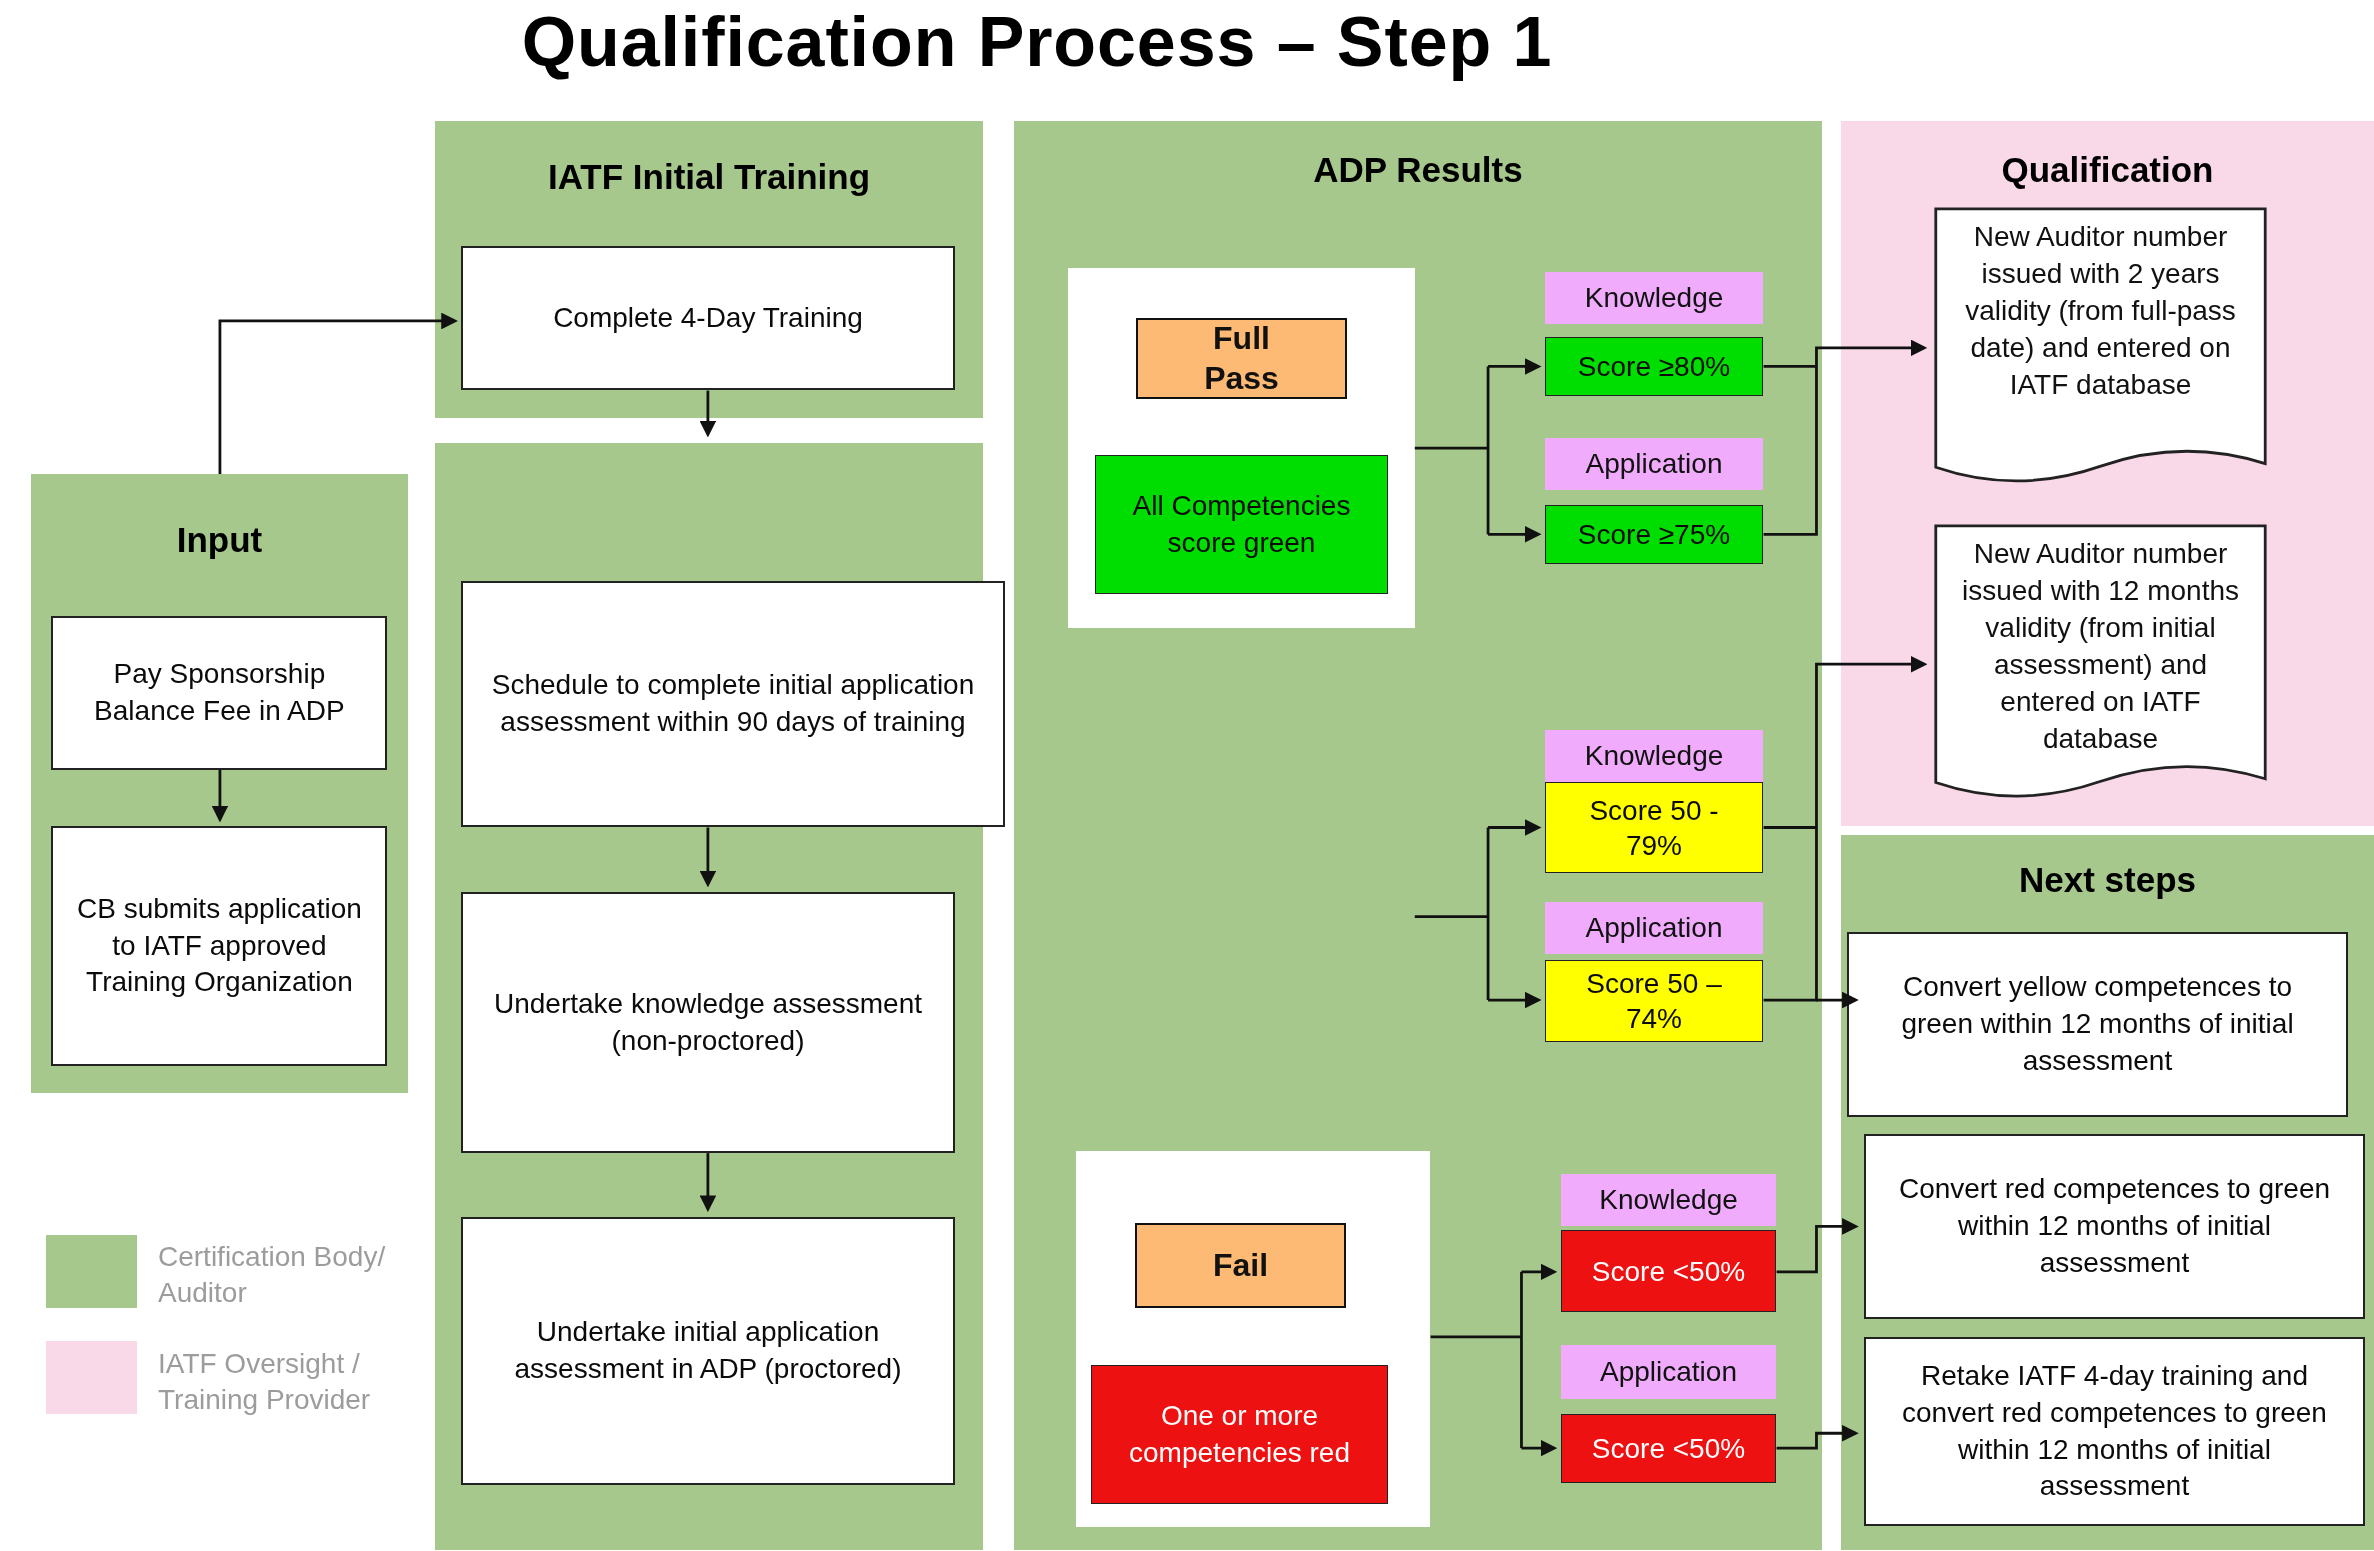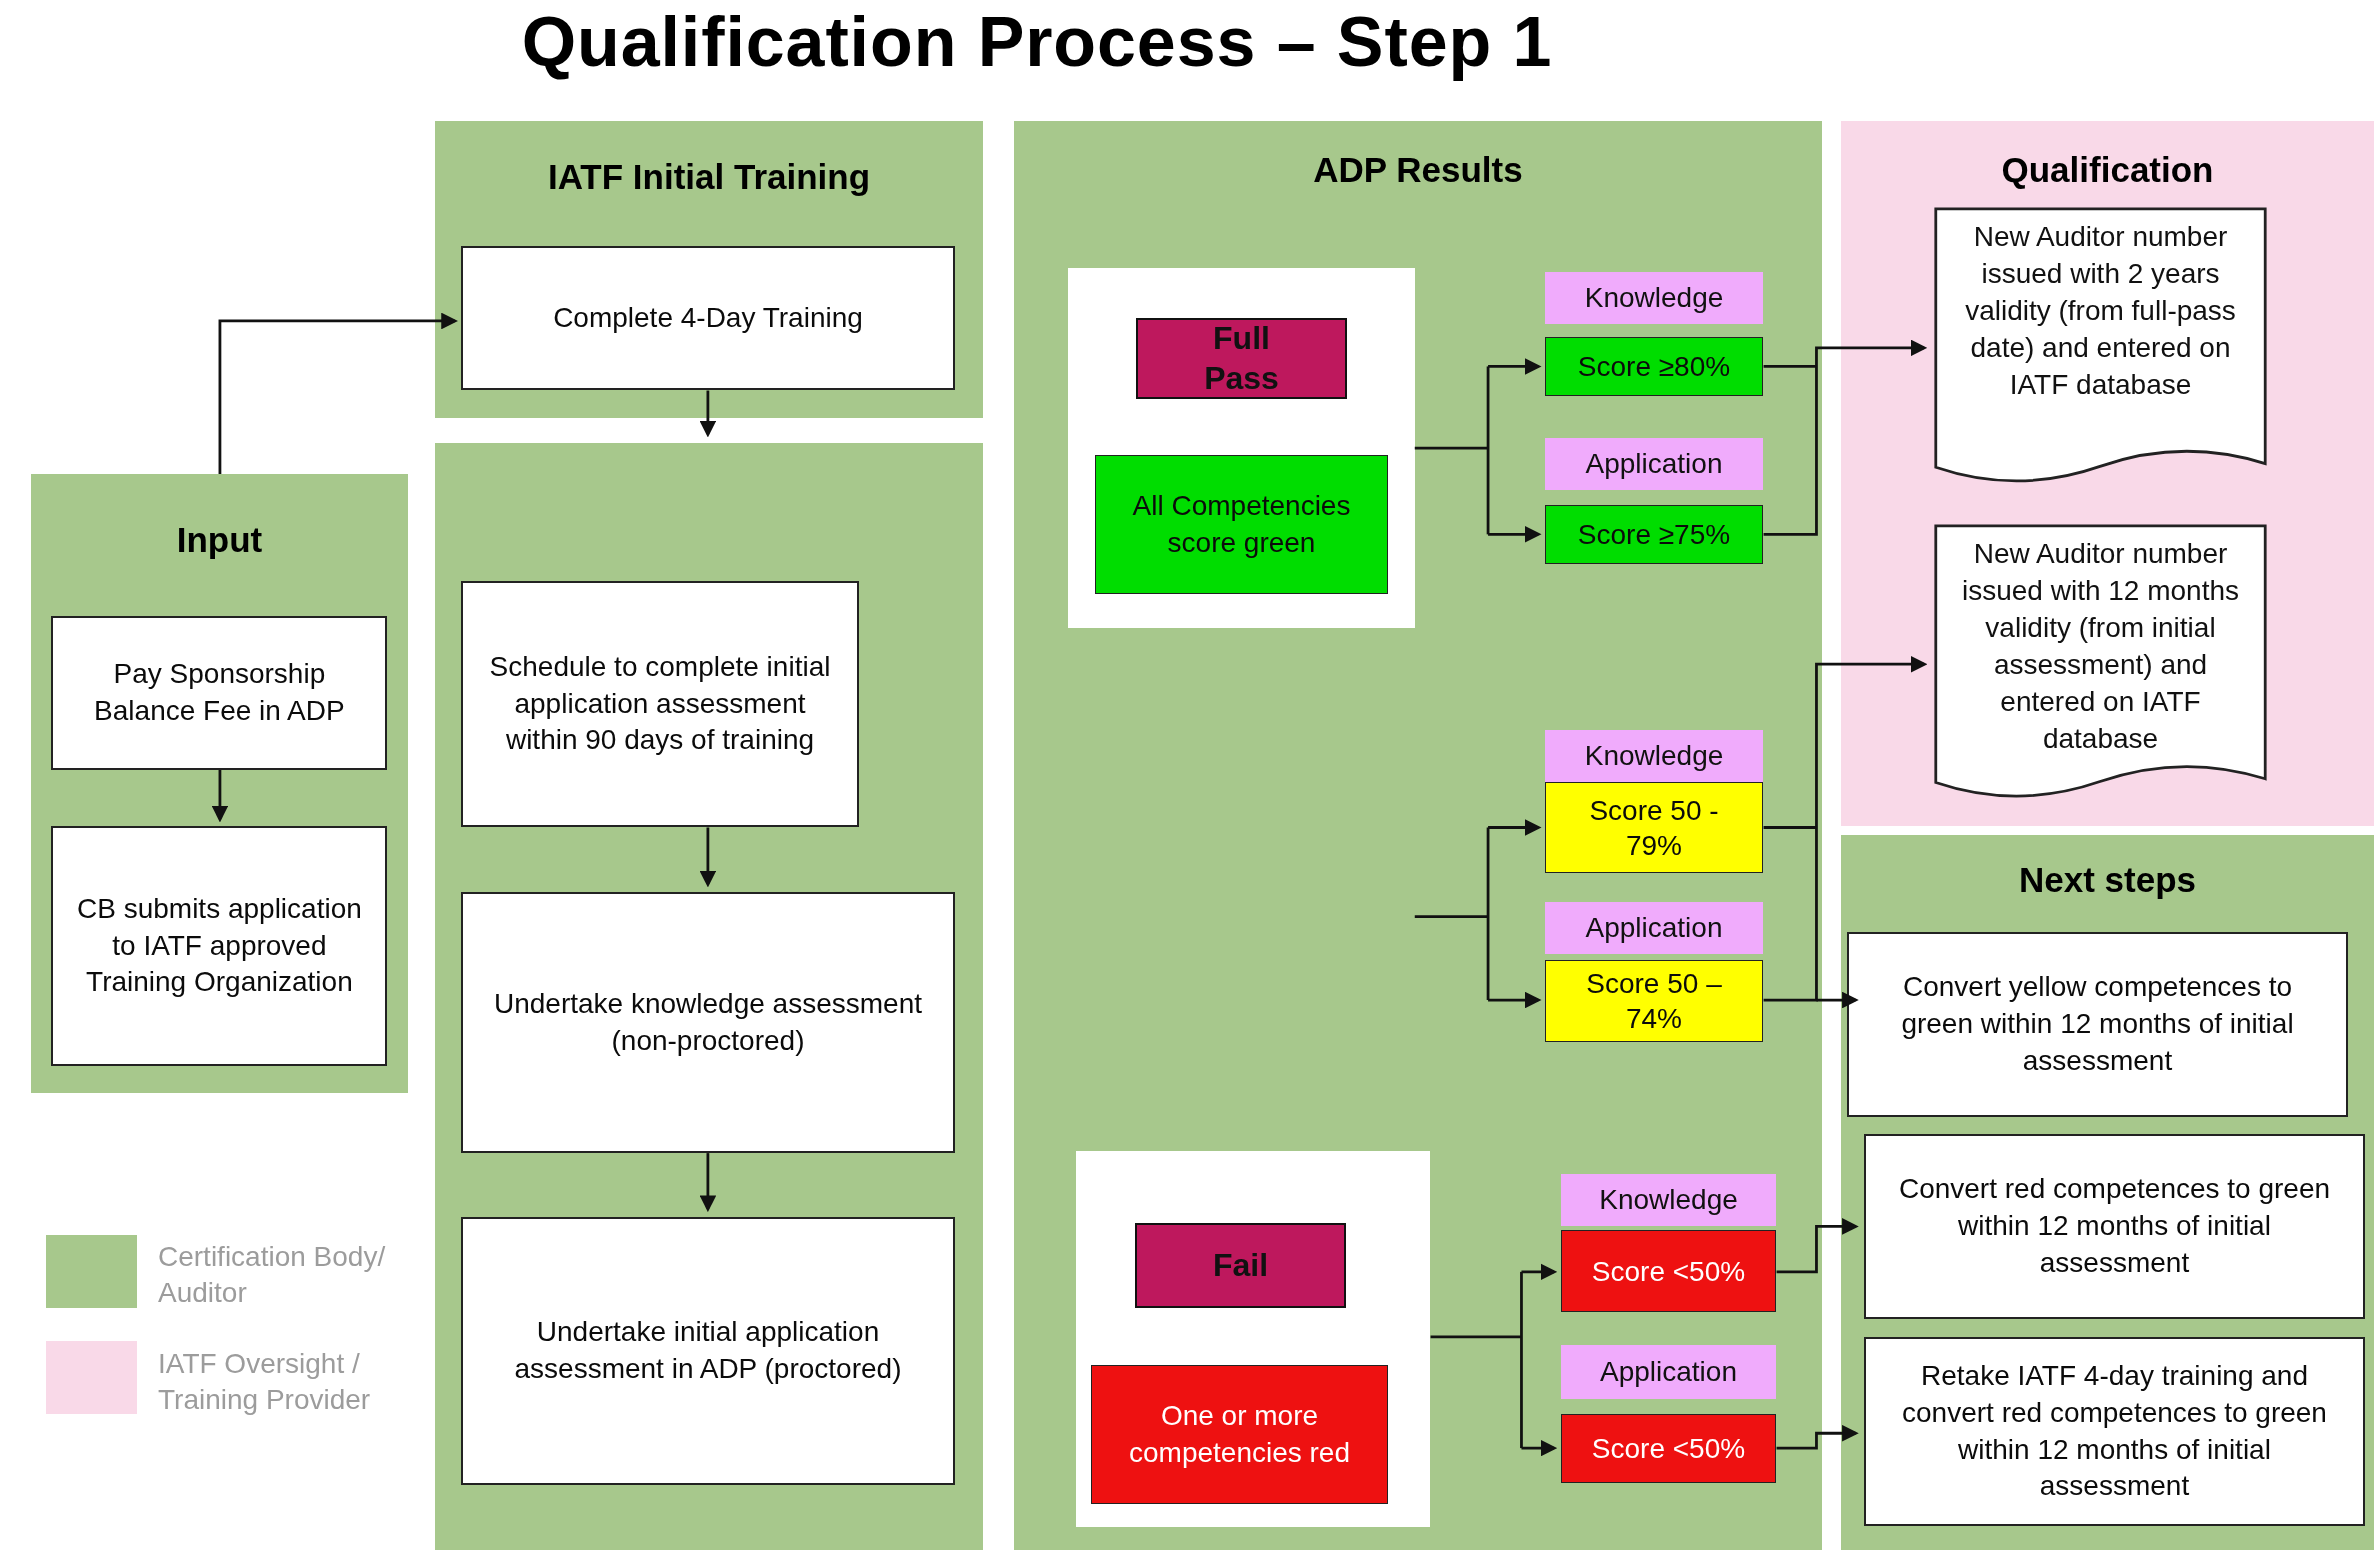--- a/index.html
+++ b/index.html
@@ -14,21 +14,21 @@
   .green { background:var(--green-bg,#a7c88c); }
   .pink  { background:var(--pink-bg,#f9d9e8); }
   .col-header { font-weight:bold; font-size:35px; text-align:center; color:#000;
                 line-height:1.22; padding-left:18.6px; padding-right:18.6px; }
 
   .wbox { position:absolute; background:#fff; border:2.8px solid #222;
           display:flex; align-items:center; justify-content:center; text-align:center;
           font-size:28px; line-height:1.32; padding:7.4px 18.6px; color:#0b0b0b; }
 
   .panel { position:absolute; background:#fff; }
-  .outline-box { position:absolute; background:#be185d; border:2.8px solid #111;
+  .outline-box { position:absolute; background:#fdba74; border:2.8px solid #111;
                  display:flex; align-items:center; justify-content:center; text-align:center;
                  font-weight:bold; font-size:32px; line-height:1.22; padding:0 42px; }
   .status-box { position:absolute; border:1.9px solid #222;
                 display:flex; align-items:center; justify-content:center; text-align:center;
                 font-size:28px; line-height:1.3; padding:5.6px 13px; }
   .label-box { position:absolute; background:#f0abfc;
                display:flex; align-items:center; justify-content:center;
                font-size:28px; text-align:center; }
   .score-box { position:absolute; border:1.9px solid #222;
                display:flex; align-items:center; justify-content:center; text-align:center;
@@ -60,21 +60,21 @@
     <div class="wbox" style="left:20.4px;top:142px;width:336px;height:154px;">Pay Sponsorship Balance Fee in ADP</div>
     <div class="wbox" style="left:20.4px;top:352px;width:336px;height:240px;">CB submits application to IATF approved Training Organization</div>
   </section>
 
   <section class="col green" style="left:435px;top:121px;width:548px;height:297px;">
     <div class="col-header" style="padding-top:35px;">IATF Initial Training</div>
     <div class="wbox" style="left:26px;top:125px;width:494px;height:144px;">Complete 4-Day Training</div>
   </section>
 
   <section class="col green" style="left:435px;top:443px;width:548px;height:1107px;">
-    <div class="wbox" style="left:26px;top:138px;width:398px;height:246px;">Schedule to complete initial application assessment within 90 days of training</div>
+    <div class="wbox" style="left:26px;top:138px;width:544px;height:246px;">Schedule to complete initial application assessment within 90 days of training</div>
     <div class="wbox" style="left:26px;top:449px;width:494px;height:261px;">Undertake knowledge assessment (non-proctored)</div>
     <div class="wbox" style="left:26px;top:774px;width:494px;height:268px;">Undertake initial application assessment in ADP (proctored)</div>
   </section>
 
   <section class="col green" style="left:1014px;top:121px;width:808px;height:1429px;">
     <div class="col-header" style="padding-top:28px;">ADP Results</div>
 
     <div class="panel" style="left:54px;top:147px;width:347px;height:360px;">
       <div class="outline-box" style="left:68px;top:50px;width:211px;height:81px;">Full Pass</div>
       <div class="status-box green-fill" style="left:27px;top:187px;width:293px;height:139px;">All Competencies score green</div>

